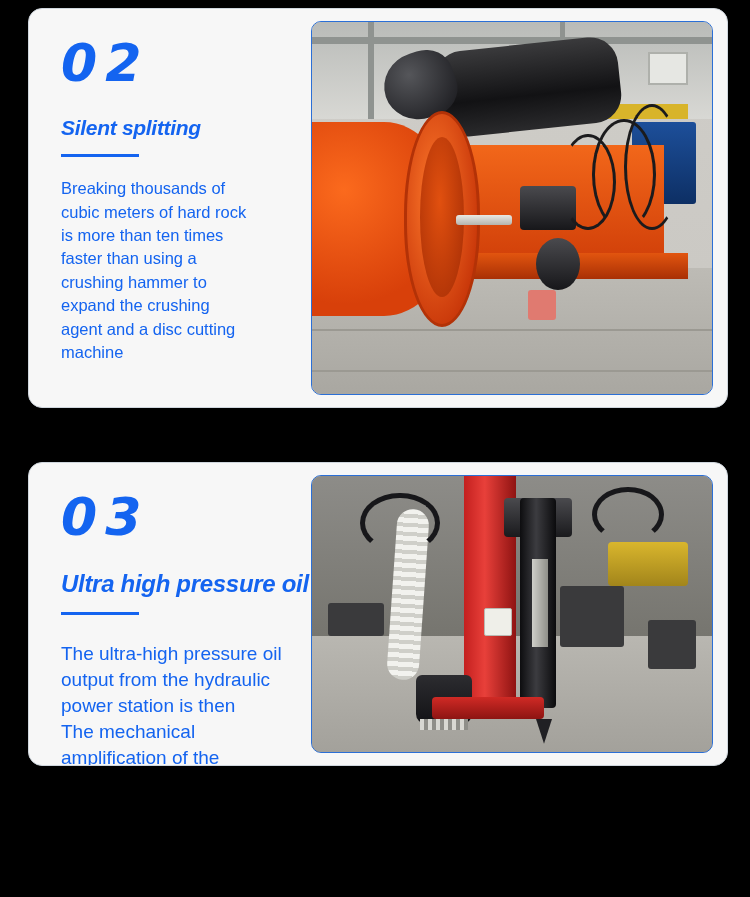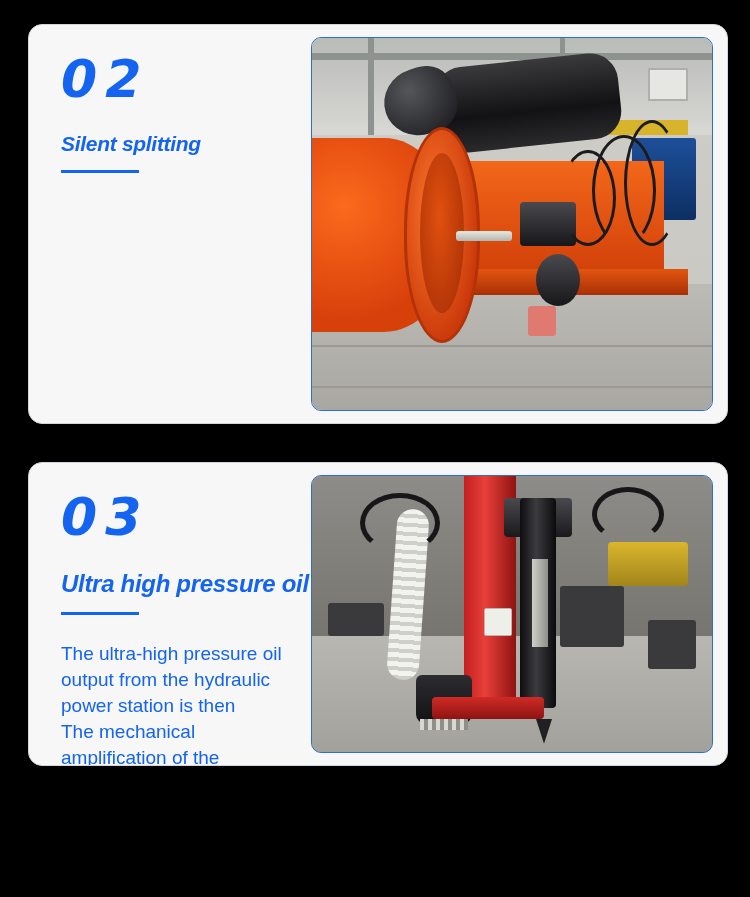--- a/index.html
+++ b/index.html
@@ -22,21 +22,21 @@
     position: absolute;
     left: 28px;
     width: 700px;
     background: #f7f7f7;
     border-radius: 14px;
     border: 1px solid #cfd6dd;
     overflow: hidden;
     display: flex;
     flex-direction: row;
   }
-  #card-1 { top: 24px; height: 400px; }
+  #card-1 { top: 8px; height: 400px; }
   #card-2 { top: 462px; height: 304px; }
 
   .card-left {
     width: 282px;
     padding: 28px 18px 18px 32px;
     position: relative;
   }
   .num {
     color: #1464f0;
     font-weight: bold;
@@ -240,20 +240,28 @@
 </head>
 <body>
 
 <div class="page">
 
   <div class="card" id="card-1">
     <div class="card-left">
       <div class="num">02</div>
       <div class="subtitle">Silent splitting</div>
       <div class="rule"></div>
+      <div class="body-text">Breaking thousands of
+cubic meters of hard rock
+is more than ten times
+faster than using a
+crushing hammer to
+expand the crushing
+agent and a disc cutting
+machine</div>
     </div>
     <div class="card-right">
       <div class="photo p1">
         <div class="ceiling"></div>
         <div class="beam" style="left:0;top:4%;width:100%;height:2%;"></div>
         <div class="beam" style="left:14%;top:0;width:1.6%;height:26%;"></div>
         <div class="beam" style="left:62%;top:0;width:1.2%;height:24%;"></div>
         <div class="wallwin" style="right:6%;top:8%;width:10%;height:9%;"></div>
         <div class="floor"></div>
         <div class="floorline" style="bottom:17%;"></div>

